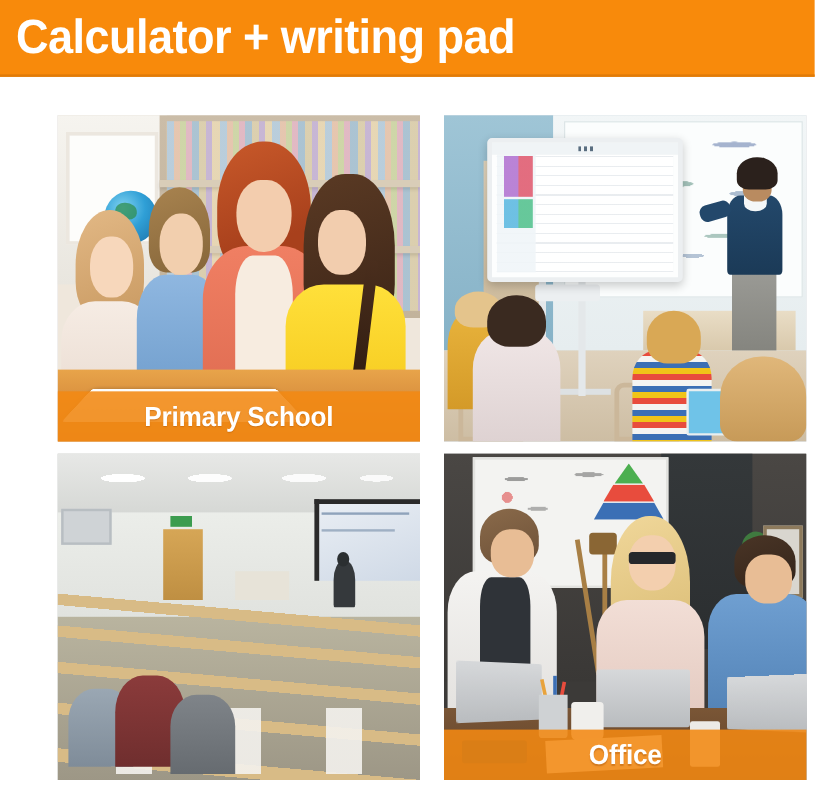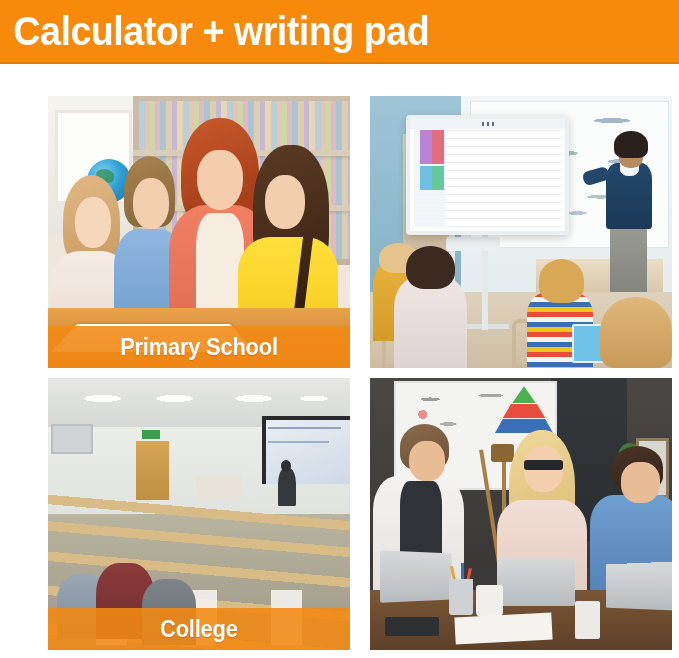--- a/index.html
+++ b/index.html
@@ -683,23 +683,20 @@
           <div class="prof"></div>
           <div class="prof-h"></div>
           <div class="floor"></div>
           <div class="rows"></div>
           <div class="heads"></div>
           <div class="papers"></div>
           <div class="b1"></div>
           <div class="b2"></div>
           <div class="b3"></div>
         </div>
-      </div>
-      <div class="caption">
-        <span class="caption-text">College</span>
       </div>
     </div>
 
     <div class="card">
       <div class="photo">
         <div class="s4">
           <div class="wall"></div>
           <div class="chalk"></div>
           <div class="wb"></div>
           <div class="wb-ink"></div>
@@ -734,16 +731,19 @@
           <div class="pen-a"></div>
           <div class="pen-b"></div>
           <div class="pen-c"></div>
           <div class="pens"></div>
           <div class="cup"></div>
           <div class="spk"></div>
           <div class="paper"></div>
           <div class="tab"></div>
         </div>
       </div>
+      <div class="caption">
+        <span class="caption-text">Office</span>
+      </div>
     </div>
 
   </div>
 </div>
 
 </body></html>

